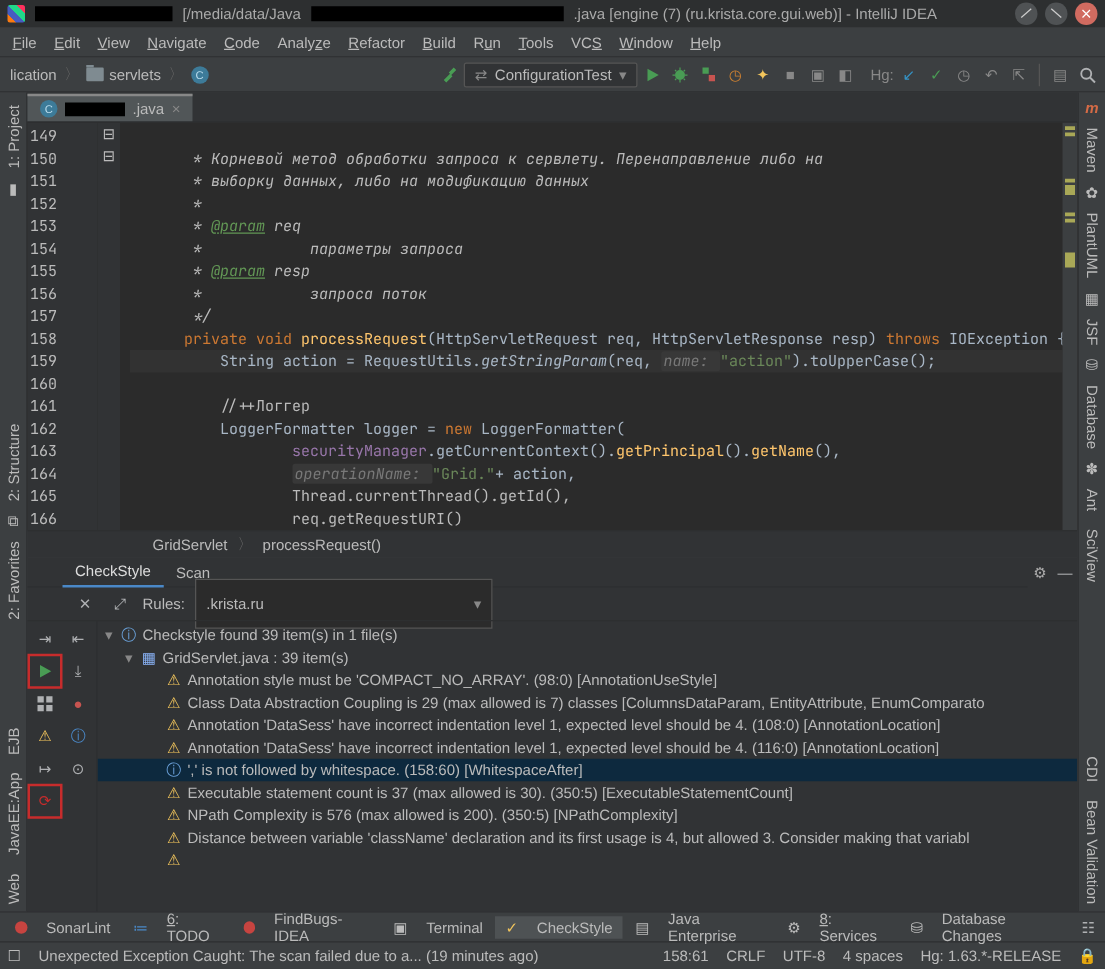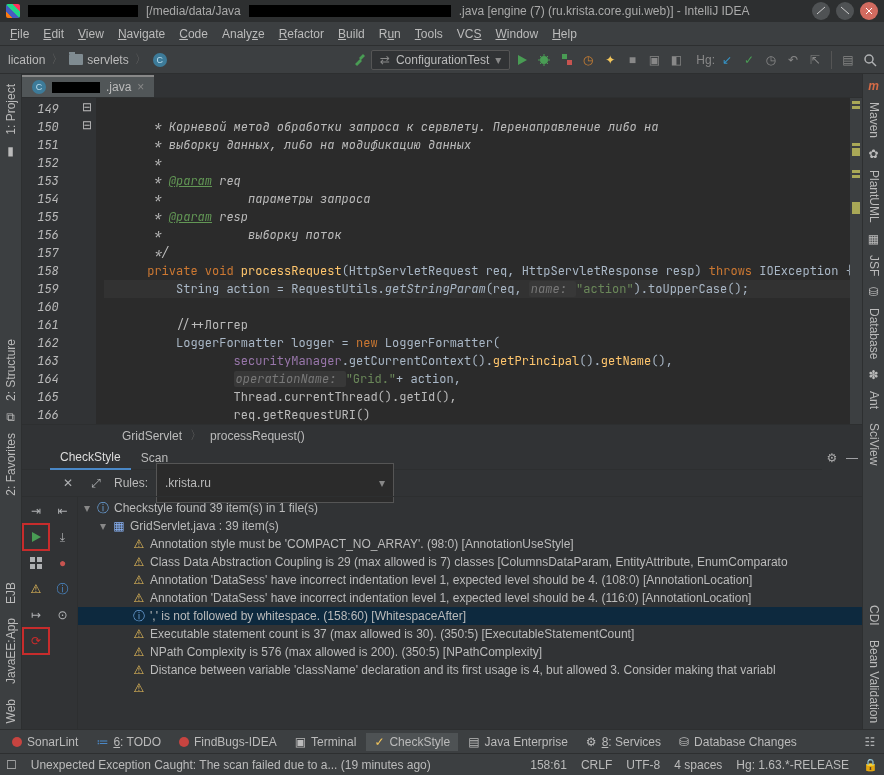--- a/index.html
+++ b/index.html
@@ -55,21 +55,21 @@
   .side-strip{width:22px;background:var(--bg);border-right:1px solid #2d2f30;display:flex;flex-direction:column;align-items:center;font-size:11px;color:#888;gap:2px;padding-top:4px;}
   .vtab{writing-mode:vertical-rl;transform:rotate(180deg);padding:6px 2px;white-space:nowrap;cursor:pointer;}
   .side-strip.right .vtab{transform:none;}
   .side-icon{width:16px;height:16px;display:flex;align-items:center;justify-content:center;}
   .center{flex:1;display:flex;flex-direction:column;min-width:0;}
   
   .ed-tabs{height:24px;background:var(--bg3);display:flex;align-items:flex-end;border-bottom:1px solid #2d2f30;}
   .ed-tab{background:#515658;padding:3px 10px;display:flex;align-items:center;gap:6px;border-top:2px solid #888;}
   .x-ic{color:#888;cursor:pointer;}
   .editor{flex:0 0 326px;background:var(--bg2);display:flex;font-family:"JetBrains Mono",Consolas,monospace;font-size:12px;overflow:hidden;position:relative;}
-  .gutter{width:56px;background:#313335;color:#606366;text-align:center;padding:2px 6px 2px 2px;line-height:18px;font-family:inherit;font-size:12px;user-select:none;font-style:italic;}
+  .gutter{width:56px;background:#313335;color:#606366;text-align:left;padding:2px 6px 2px 2px;line-height:18px;font-family:inherit;font-size:12px;user-select:none;}
   .gutter div{font-family:inherit;font-size:inherit;}
   .fold{width:18px;background:#313335;color:#606366;text-align:center;line-height:18px;font-family:inherit;font-size:11px;}
   .code{flex:1;padding:2px 0 2px 8px;line-height:18px;white-space:pre;font-family:inherit;font-size:12px;overflow:hidden;}
   .code span{font-family:inherit;font-size:inherit;}
   .c-comment{color:#808080;}
   .c-doc{color:#629755;font-style:italic;text-align:center;}
   .c-doctag{color:#629755;font-style:italic;text-decoration:underline;}
   .c-kw{color:#cc7832;}
   .c-fn{color:#ffc66d;}
   .c-str{color:#6a8759;}
@@ -98,21 +98,21 @@
   .tool-grid-icon{width:12px;height:12px;display:inline-block;background:linear-gradient(#afb1b3,#afb1b3) 0 0/5px 5px no-repeat,linear-gradient(#afb1b3,#afb1b3) 7px 0/5px 5px no-repeat,linear-gradient(#afb1b3,#afb1b3) 0 7px/5px 5px no-repeat,linear-gradient(#afb1b3,#afb1b3) 7px 7px/5px 5px no-repeat;}
   .tree{flex:1;overflow:hidden;font-size:12px;line-height:18px;padding-top:2px;}
   .tree-row{display:flex;align-items:center;gap:4px;padding-left:4px;white-space:nowrap;}
   .tree-row.sel{background:#0d293e;}
   .twist{width:10px;color:#888;text-align:center;}
   .t-ic{width:14px;text-align:center;}
   .t-warn{color:#f2c55c;}
   .t-info{color:#6aa0d8;}
   
   .btm-tabs{height:24px;background:var(--bg);border-top:1px solid #2d2f30;display:flex;align-items:center;padding:0 4px;gap:2px;}
-  .btab{padding:2px 8px;display:flex;align-items:center;gap:5px;cursor:pointer;}
+  .btab{padding:2px 8px;display:flex;align-items:center;gap:15px;cursor:pointer;}
   .btab.active{background:#4e5254;}
   .btab .dot{width:10px;height:10px;border-radius:5px;display:inline-block;}
   .status{height:22px;background:var(--bg);border-top:1px solid #2d2f30;display:flex;align-items:center;padding:0 6px;gap:14px;color:var(--text);}
   .status .spacer{flex:1;}
   svg{display:block;}
 </style>
 </head>
 <body>
 
 <div class="titlebar">
@@ -286,21 +286,21 @@
           <div></div>
           <div></div>
         </div>
       <div class="code">
 <span class="c-doc">       <span>* Корневой метод обработки запроса к сервлету. Перенаправление либо на</span></span>
 <span class="c-doc">       <span>* выборку данных, либо на модификацию данных</span></span>
 <span class="c-doc">       <span>*</span></span>
 <span class="c-doc">       <span>* </span><span class="c-doctag">@param</span><span> req</span></span>
 <span class="c-doc">       <span>*            параметры запроса</span></span>
 <span class="c-doc">       <span>* </span><span class="c-doctag">@param</span><span> resp</span></span>
-<span class="c-doc">       <span>*            выборку поток</span></span>
+<span class="c-doc">       <span>*            запроса поток</span></span>
 <span class="c-doc">       <span>*/</span></span>
 <span>      <span class="c-kw">private </span><span class="c-kw">void </span><span class="c-fn">processRequest</span><span class="c-type">(HttpServletRequest req, HttpServletResponse resp) </span><span class="c-kw">throws </span><span class="c-type">IOException {</span></span>
 <span class="hl-line">      <span class="c-type">    String action = RequestUtils.</span><span class="c-type" style="font-style:italic">getStringParam</span><span class="c-type">(req, </span><span class="c-hint">name: </span><span class="c-str">"action"</span><span class="c-type">).toUpperCase();</span></span>
 <span></span>
 <span class="c-comment">      <span>    //++Логгер</span></span>
 <span>      <span class="c-type">    LoggerFormatter logger = </span><span class="c-kw">new </span><span class="c-type">LoggerFormatter(</span></span>
 <span>      <span>            </span><span class="c-fld">securityManager</span><span class="c-type">.getCurrentContext().</span><span class="c-fn">getPrincipal</span><span class="c-type">().</span><span class="c-fn">getName</span><span class="c-type">(),</span></span>
 <span>      <span>            </span><span class="c-hint">operationName: </span><span class="c-str">"Grid."</span><span class="c-type">+ action,</span></span>
 <span class="c-type">      <span>            Thread.currentThread().getId(),</span></span>
 <span class="c-type">      <span>            req.getRequestURI()</span></span>

